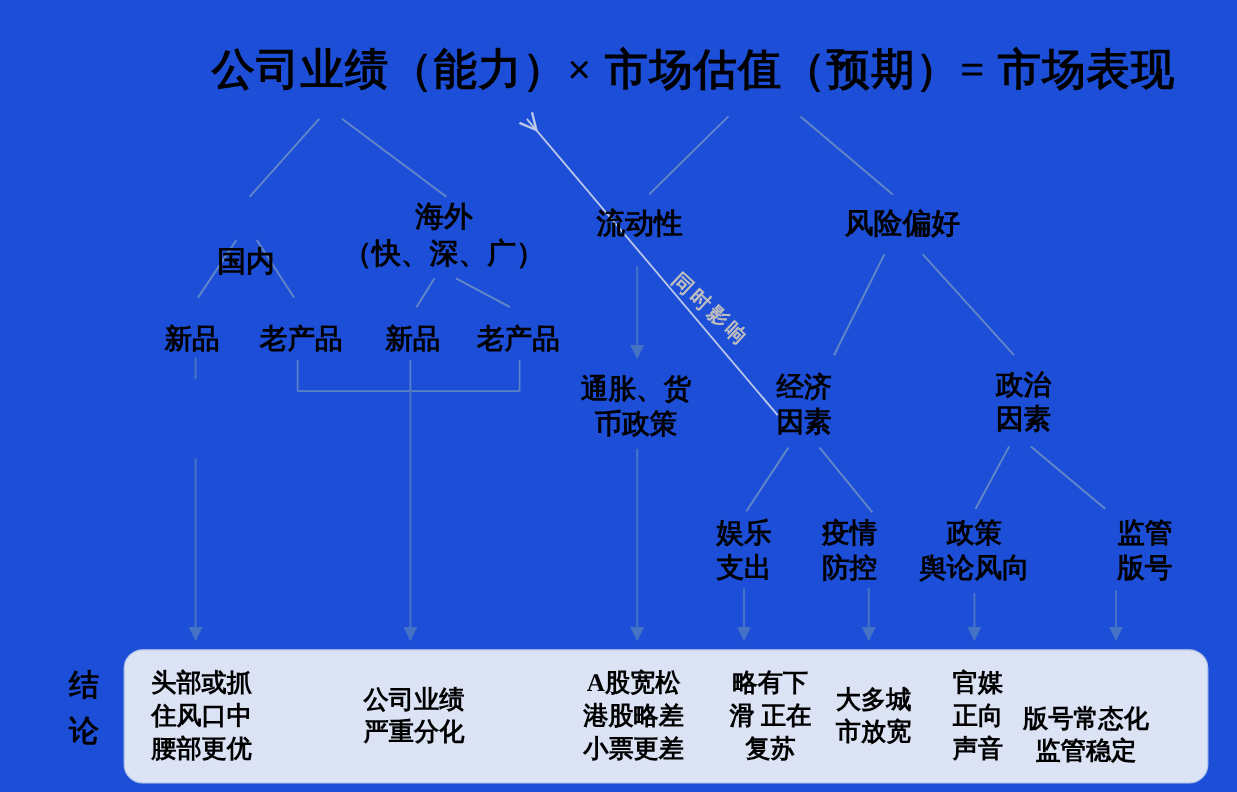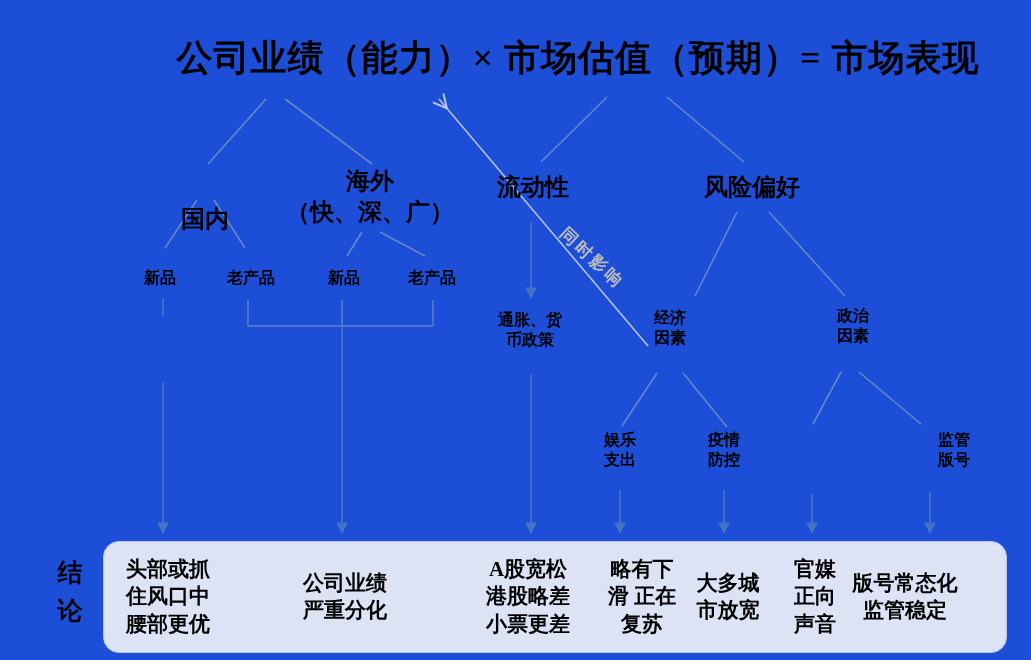--- a/index.html
+++ b/index.html
@@ -7,21 +7,21 @@
     position:relative;width:1031px;height:660px;background:#1d4ed8;overflow:hidden;
     font-family:Liberation Serif, serif;color:#000;
   }
   .connectors{position:absolute;left:0;top:0;z-index:1;}
   .title{
     position:absolute;left:578px;top:34px;transform:translateX(-50%);
     font-size:36px;font-weight:bold;white-space:nowrap;z-index:2;letter-spacing:1px;
   }
   .node{
     position:absolute;transform:translateX(-50%);text-align:center;
-    white-space:pre-line;font-weight:bold;line-height:1.28;z-index:2;font-size:16px;
+    white-space:pre-line;font-weight:bold;line-height:1.28;z-index:2;font-size:23px;
   }
   .lvl2{font-size:24px;}
   .license{background:#fff;padding:0 2px;}
   .watermark{
     position:absolute;left:592px;top:258px;transform:translate(-50%,-50%) rotate(43deg);
     font-size:17px;font-weight:bold;letter-spacing:3px;color:#bdbdbd;z-index:1;white-space:nowrap;
   }
   .conclusion-box{
     position:absolute;left:103px;top:541px;width:904px;height:112px;
     background:#dbe3f5;border:1px solid #b3c6e7;border-radius:16px;z-index:1;box-sizing:border-box;
@@ -108,22 +108,24 @@
 
   <div class="node" style="left:530px;top:310px;">通胀、货
 币政策</div>
   <div class="node" style="left:670px;top:308px;">经济
 因素</div>
   <div class="node" style="left:853px;top:306px;">政治
 因素</div>
 
   <div class="node" style="left:620px;top:430px;">娱乐
 支出</div>
-  <div class="node" style="left:724px;top:430px;">疫情
+  <div class="node" style="left:708px;top:430px;">疫情
 防控</div>
+  <div class="node" style="left:812px;top:430px;">政策
+舆论风向</div>
   <div class="node" style="left:930px;top:430px;margin-left:24px;">监管
 版号</div>
 
   <div class="c-label">结
 论</div>
   <div class="conclusion-box"></div>
 
   <div class="conclusion" style="left:168px;">头部或抓
 住风口中
 腰部更优</div>
@@ -133,16 +135,16 @@
 港股略差
 小票更差</div>
   <div class="conclusion" style="left:622px;margin-left:20px;">略有下
 滑 正在
 复苏</div>
   <div class="conclusion" style="left:728px;">大多城
 市放宽</div>
   <div class="conclusion" style="left:815px;">官媒
 正向
 声音</div>
-  <div class="conclusion" style="left:905px;">版号常态化
+  <div class="conclusion" style="left:905px;margin-top:16px;">版号常态化
 监管稳定</div>
 
 </div>
 
 </body></html>

